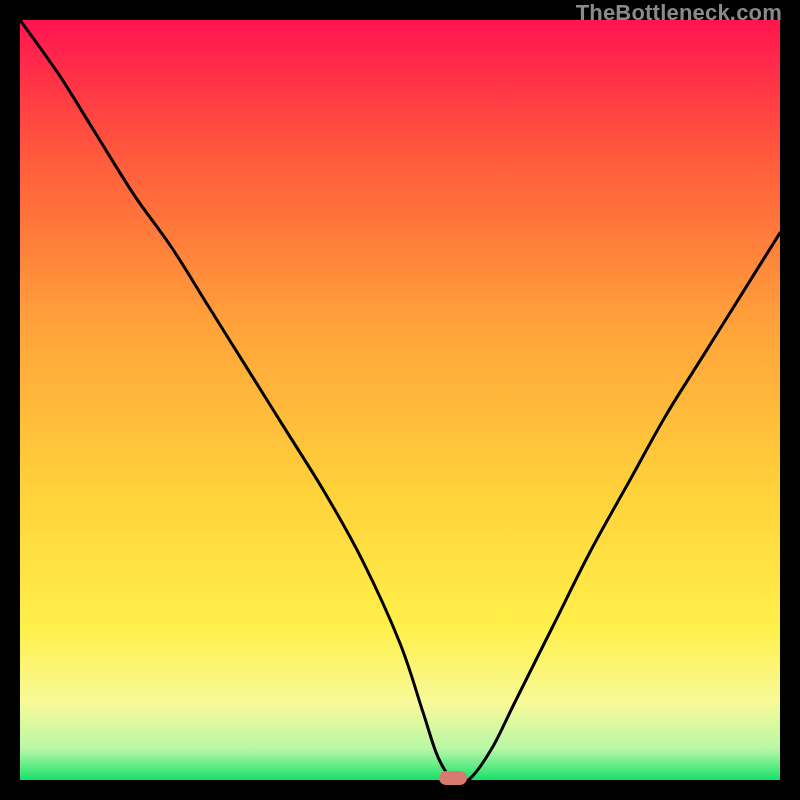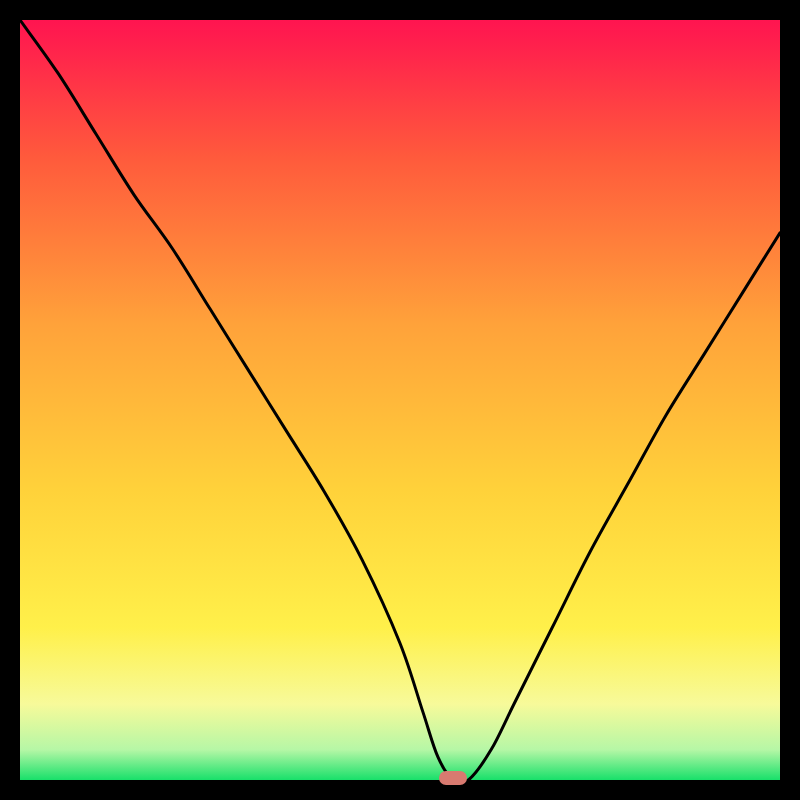--- a/index.html
+++ b/index.html
@@ -42,20 +42,21 @@
     height: 14px;
     border-radius: 7px;
     background: #d87a70;
     z-index: 5;
   }
 </style>
 </head>
 <body>
 <div class="frame">
 
+  <div class="watermark">TheBottleneck.com</div>
 
   <svg class="plot" viewBox="0 0 760 760" preserveAspectRatio="none">
     <defs>
       <linearGradient id="bg-grad" x1="0" y1="0" x2="0" y2="1">
         <stop id="g0" offset="0%" stop-color="#ff1450"></stop>
         <stop id="g1" offset="18%" stop-color="#ff5a3c"></stop>
         <stop id="g2" offset="40%" stop-color="#ffa23a"></stop>
         <stop id="g3" offset="62%" stop-color="#ffd23a"></stop>
         <stop id="g4" offset="80%" stop-color="#fff04a"></stop>
         <stop id="g5" offset="90%" stop-color="#f7fa9a"></stop>

